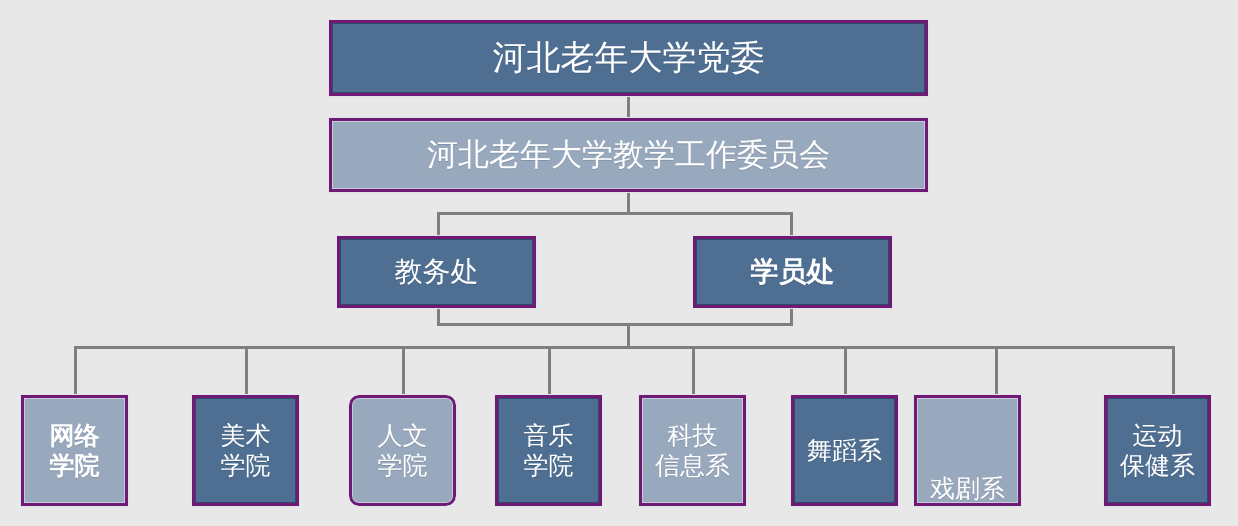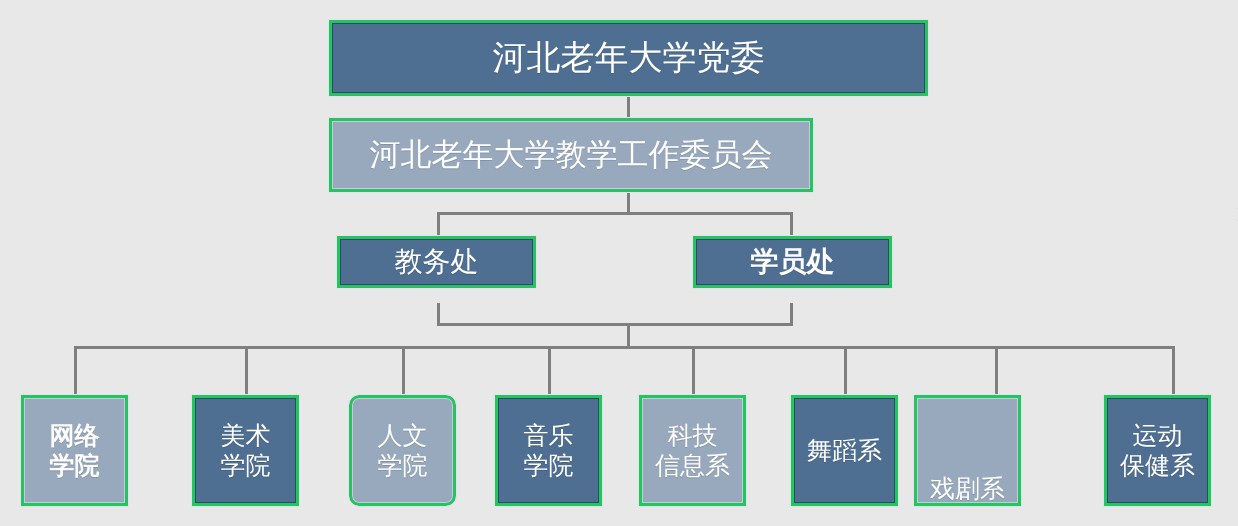--- a/index.html
+++ b/index.html
@@ -35,21 +35,21 @@
   
   .node {
     position: absolute;
     box-sizing: border-box;
     display: flex;
     align-items: center;
     justify-content: center;
     text-align: center;
     color: #ffffff;
     background-clip: padding-box;
-    border: 3px solid #22c55e;
+    border: 3px solid #701a75;
     outline: 1px solid #dfe4ea;
     line-height: 1.18;
     white-space: pre-line;
     text-shadow: 0 1px 0 rgba(0,0,0,0.12);
   }
   .node.dark {
     background: #4e6e92;
     box-shadow: inset 0 0 0 1px #2e4a6b;
   }
   .node.light {
@@ -61,28 +61,28 @@
   .level1 {
     left: 329px;
     top: 20px;
     width: 599px;
     height: 76px;
     font-size: 34px;
   }
   .level2 {
     left: 329px;
     top: 118px;
-    width: 484px;
+    width: 599px;
     height: 74px;
     font-size: 31px;
   }
   .level3 {
     top: 236px;
     width: 199px;
-    height: 52px;
+    height: 72px;
     font-size: 28px;
   }
   .level3.a { left: 337px; }
   .level3.b { left: 693px; font-weight: bold; }
 
   .leaf {
     top: 395px;
     width: 107px;
     height: 111px;
     font-size: 25px;

